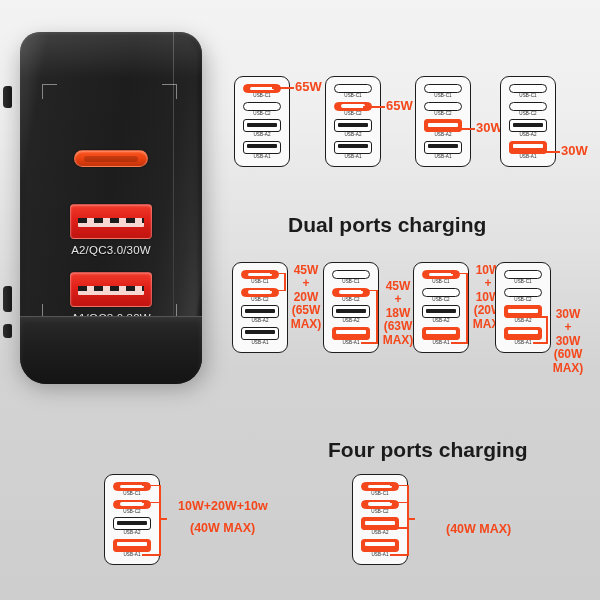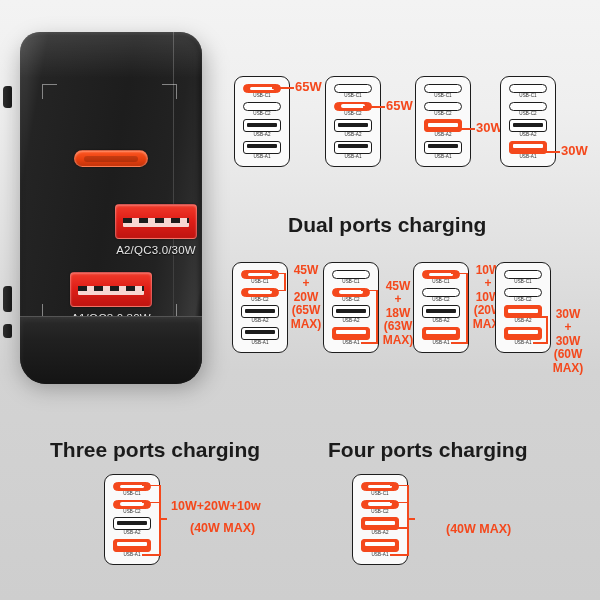--- a/index.html
+++ b/index.html
@@ -150,21 +150,21 @@
       <div class="bracket tl" style="left:22px;top:52px;"></div>
       <div class="bracket tr" style="left:142px;top:52px;"></div>
       <div class="bracket bl" style="left:22px;top:272px;"></div>
       <div class="bracket br" style="left:142px;top:272px;"></div>
 
 
       <div class="pc-row" style="top:118px;">
         <div class="pc-typec"></div>
       </div>
 
-      <div class="pc-row" style="top:172px;padding-left:45px;">
+      <div class="pc-row" style="top:172px;">
         <div class="pc-typea">
             <span class="tongue"></span>
           </div>
         <div class="pc-label">A2/QC3.0/30W</div>
       </div>
 
       <div class="pc-row" style="top:240px;">
         <div class="pc-typea">
             <span class="tongue"></span>
           </div>
@@ -374,21 +374,20 @@
   <div class="lead h" style="left:533px;top:342px;width:15px;"></div>
   <div class="lead v" style="left:546.4px;top:316px;height:27px;"></div>
   <div class="wlabel" style="left:551px;top:308px;font-size:12px;text-align:center;width:34px;">
     <span>30W</span><br>
     <span>+</span><br>
     <span>30W</span><br>
     <span>(60W</span><br>
     <span>MAX)</span>
   </div>
 
-  <div class="sect-title" style="left:50px;top:438px;font-size:21px;">Three ports charging</div>
 
   <div class="dev" style="left:104px;top:474px;">
     <div class="prt">
         <div class="c-port on"></div>
         <div class="p-name">USB-C1</div>
       </div>
     <div class="prt">
         <div class="c-port on"></div>
         <div class="p-name">USB-C2</div>
       </div>
@@ -399,21 +398,21 @@
     <div class="prt">
         <div class="a-port on"></div>
         <div class="p-name">USB-A1</div>
       </div>
   </div>
   <div class="lead h" style="left:142px;top:484.5px;width:19px;"></div>
   <div class="lead h" style="left:142px;top:501.5px;width:19px;"></div>
   <div class="lead h" style="left:142px;top:554px;width:19px;"></div>
   <div class="lead v" style="left:159.4px;top:484.5px;height:70px;"></div>
   <div class="lead h" style="left:159.4px;top:518px;width:8px;"></div>
-  <div class="wlabel" style="left:171px;top:499px;font-size:12.5px;">10W+20W+10w</div>
+  <div class="wlabel" style="left:178px;top:499px;font-size:12.5px;">10W+20W+10w</div>
   <div class="wlabel" style="left:190px;top:521px;font-size:12.5px;">(40W MAX)</div>
 
   <div class="sect-title" style="left:328px;top:438px;font-size:21px;">Four ports charging</div>
 
   <div class="dev" style="left:352px;top:474px;">
     <div class="prt">
         <div class="c-port on"></div>
         <div class="p-name">USB-C1</div>
       </div>
     <div class="prt">

